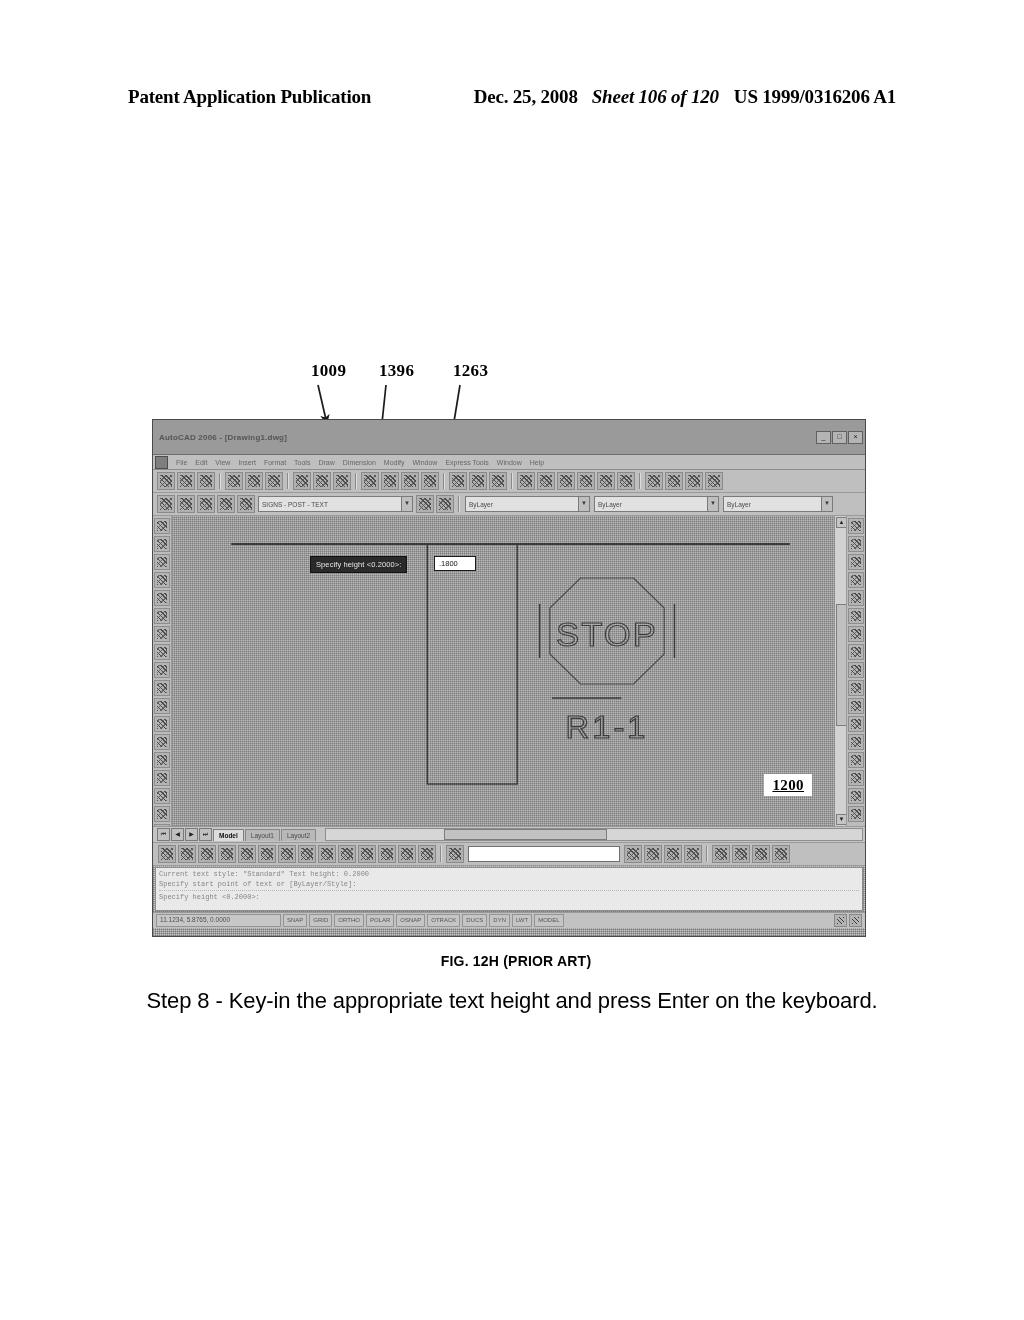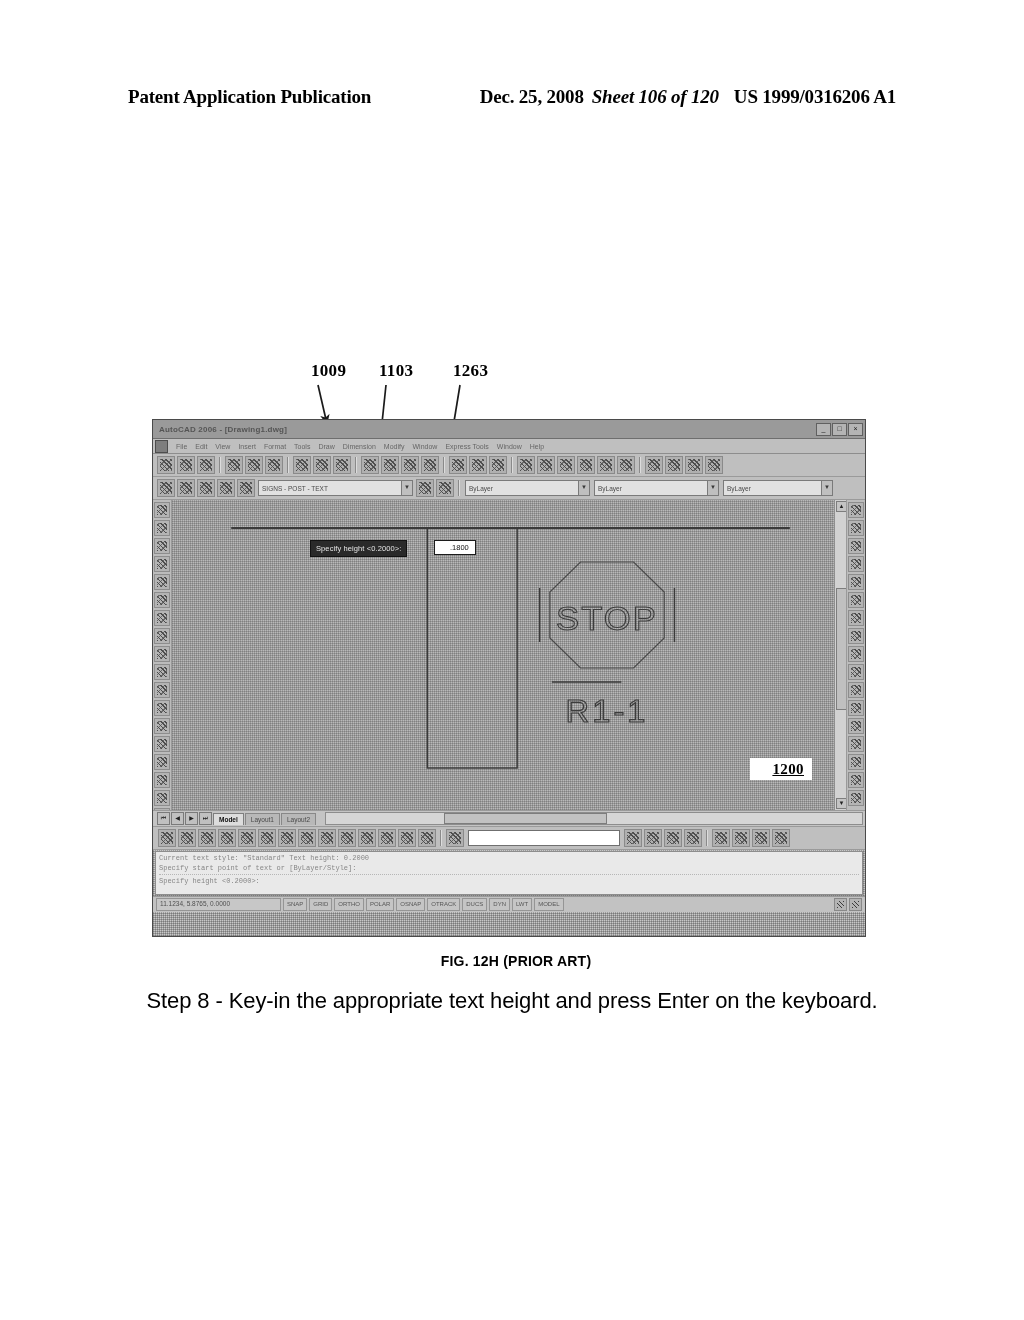--- a/index.html
+++ b/index.html
@@ -24,21 +24,21 @@
     font-family: "Liberation Serif", serif;
     font-weight: bold;
     font-size: 19px;
     color: #000;
     display: flex;
     align-items: baseline;
     letter-spacing: -0.2px;
   }
   #patent-header .pub { white-space: nowrap; }
   #patent-header .spacer { flex: 1 1 auto; min-width: 10px; }
-  #patent-header .date { white-space: nowrap; margin-right: 8px; }
+  #patent-header .date { white-space: nowrap; margin-right: 14px; }
   #patent-header .sheet { white-space: nowrap; margin-right: 15px; font-style: italic; }
   #patent-header .docnum { white-space: nowrap; }
 
   
   .refnum {
     position: absolute;
     font-family: "Liberation Serif", serif;
     font-weight: bold;
     font-size: 17px;
     color: #000;
@@ -80,21 +80,21 @@
   }
 
   
   #title-bar {
     position: relative;
     height: 18px;
     background: #9a9a9a;
     border-bottom: 1px solid #6e6e6e;
     display: flex;
     align-items: center;
-    padding: 0 2px;
+    padding: 8px 2px;
   }
   #title-bar-text {
     flex: 1 1 auto;
     font-size: 8px;
     font-weight: bold;
     color: #3a3a3a;
     white-space: nowrap;
     overflow: hidden;
     opacity: 0.72;
     padding-left: 4px;
@@ -275,21 +275,21 @@
   #dyn-input {
     position: absolute;
     left: 262px;
     top: 40px;
     width: 42px;
     height: 15px;
     background: #ffffff;
     border: 1px solid #1c1c1c;
     display: flex;
     align-items: center;
-    padding-left: 15px;
+    padding-left: 4px;
     font-size: 7.5px;
     color: #111;
     box-sizing: border-box;
     font-family: "Liberation Sans", sans-serif;
   }
 
   
   #canvas-vscroll {
     position: absolute;
     right: 0; top: 0;
@@ -316,21 +316,21 @@
     color: #222;
   }
 
   
   #label-1200 {
     position: absolute;
     right: 34px;
     bottom: 30px;
     background: #ffffff;
     border: 1px solid #ffffff;
-    padding: 2px 7px 1px 21px;
+    padding: 2px 7px 1px 7px;
     font-family: "Liberation Serif", serif;
     font-weight: bold;
     font-size: 15px;
     color: #000;
     text-decoration: underline;
     letter-spacing: 0.4px;
   }
 
   
   #tab-bar {
@@ -526,21 +526,21 @@
 
 <div id="patent-header">
   <span class="pub">Patent Application Publication</span>
   <span class="spacer"></span>
   <span class="date">Dec. 25, 2008</span>
   <span class="sheet">Sheet 106 of 120</span>
   <span class="docnum">US 1999/0316206 A1</span>
 </div>
 
 <div class="refnum" id="ref-1009">1009</div>
-<div class="refnum" id="ref-1266">1103</div>
+<div class="refnum" id="ref-1266">1396</div>
 <div class="refnum" id="ref-1263">1263</div>
 
 <svg id="leaders">
   <defs>
     <marker id="arrowhead" markerWidth="7" markerHeight="7" refX="5.5" refY="3.2" orient="auto" markerUnits="strokeWidth">
       <path d="M0,0.4 L6,3.2 L0,6 L1.6,3.2 Z" fill="#1a1a1a"></path>
     </marker>
   </defs>
 
   <line x1="318" y1="385" x2="327" y2="424" stroke="#1a1a1a" stroke-width="1.7" marker-end="url(#arrowhead)"></line>

